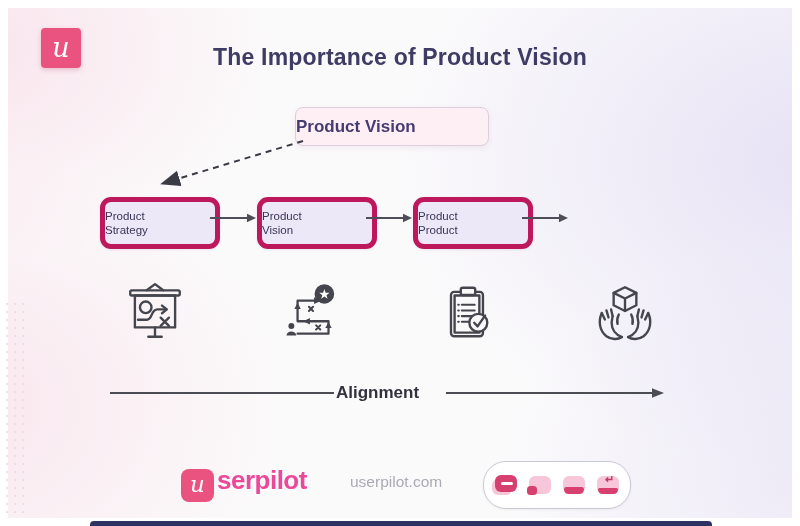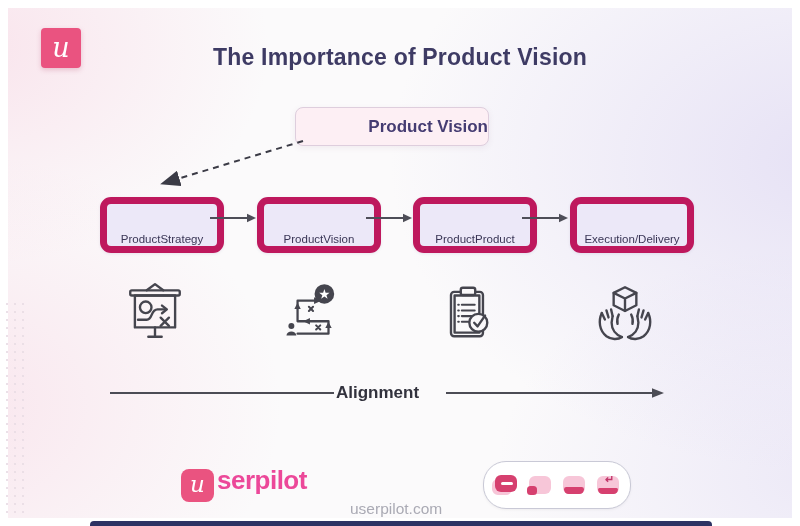--- a/index.html
+++ b/index.html
@@ -31,28 +31,28 @@
     font-size:27px; line-height:1; transform:translateY(-1px);
   }
   .title {
     position:absolute; left:0; right:0; top:44px; text-align:center;
     font-size:23px; font-weight:700; color:#3E3B64; letter-spacing:.2px;
   }
   .vision {
     position:absolute; left:295px; top:107px; width:192px; height:37px;
     background:#FDEFF4; border:1px solid #DECEDD; border-radius:8px;
     box-shadow:0 2px 6px rgba(120,70,100,.08);
-    display:flex; align-items:center; justify-content:flex-end;
+    display:flex; align-items:center; justify-content:flex-start;
     font-size:17px; font-weight:700; color:#453C72;
   }
   .step {
     position:absolute; top:197px; width:110px; height:42px;
-    background:#ECE8F8; border:7px solid #be185d; border-radius:11px;
+    background:#ECE8F8; border:5px solid #be185d; border-radius:11px;
     box-shadow:0 1px 3px rgba(80,60,130,.10);
-    display:flex; flex-direction:row; align-items:flex-end; justify-content:center;
+    display:flex; flex-direction:column; align-items:flex-start; justify-content:center;
     font-size:11.5px; line-height:14px; color:#3A3656;
   }
   .s1{left:100px}.s2{left:257px}.s3{left:413px}.s4{left:570px}
   .conn { position:absolute; top:211px; }
   .c1{left:209px}.c2{left:365px}.c3{left:521px}
   .dashed-arrow { position:absolute; left:140px; top:130px; }
   .step-icon { position:absolute; top:280px; width:66px; height:66px; }
   .i1{left:122px}.i2{left:279px}.i3{left:435px}.i4{left:592px}
   .align-line-left { position:absolute; left:110px; top:392px; width:224px; height:2px; background:#4C4C55; }
   .align-label {
@@ -67,21 +67,21 @@
   }
   .ft-logo-square span {
     color:#fff; font-family:"DejaVu Serif", serif; font-style:italic; font-size:23px;
     line-height:1; transform:translateY(-1px);
   }
   .ft-logo-rest {
     position:absolute; left:217px; top:465px; font-size:26px; font-weight:700;
     color:#ec4899; letter-spacing:-0.5px;
   }
   .ft-site {
-    position:absolute; left:350px; top:500px; font-size:15.5px; color:#AAAAB4;
+    position:absolute; left:350px; top:473px; font-size:15.5px; color:#AAAAB4;
   }
   .pill {
     position:absolute; left:483px; top:461px; width:146px; height:46px;
     background:#fff; border:1.5px solid #C9C9D6; border-radius:23px;
     box-shadow:0 1px 3px rgba(0,0,0,.05);
     display:flex; align-items:center; justify-content:space-evenly;
   }
   .pi { position:relative; width:24px; height:21px; }
   .pi .lp { position:absolute; background:#F7C6D8; border-radius:6px; }
   .pi .dp { position:absolute; background:#D6406F; }
@@ -128,24 +128,20 @@
     <span>Strategy</span>
   </div>
   <div class="step s2">
     <span>Product</span>
     <span>Vision</span>
   </div>
   <div class="step s3">
     <span>Product</span>
     <span>Product</span>
   </div>
-  <div class="step s4">
-    <span>Execution/</span>
-    <span>Delivery</span>
-  </div>
 
   <svg class="conn c1" width="49" height="14">
     <line x1="1" y1="7" x2="39" y2="7" stroke="#4E4E58" stroke-width="1.8"></line>
     <polygon points="38,2.8 47,7 38,11.2" fill="#4E4E58"></polygon>
   </svg>
   <svg class="conn c2" width="49" height="14">
     <line x1="1" y1="7" x2="39" y2="7" stroke="#4E4E58" stroke-width="1.8"></line>
     <polygon points="38,2.8 47,7 38,11.2" fill="#4E4E58"></polygon>
   </svg>
   <svg class="conn c3" width="49" height="14">

